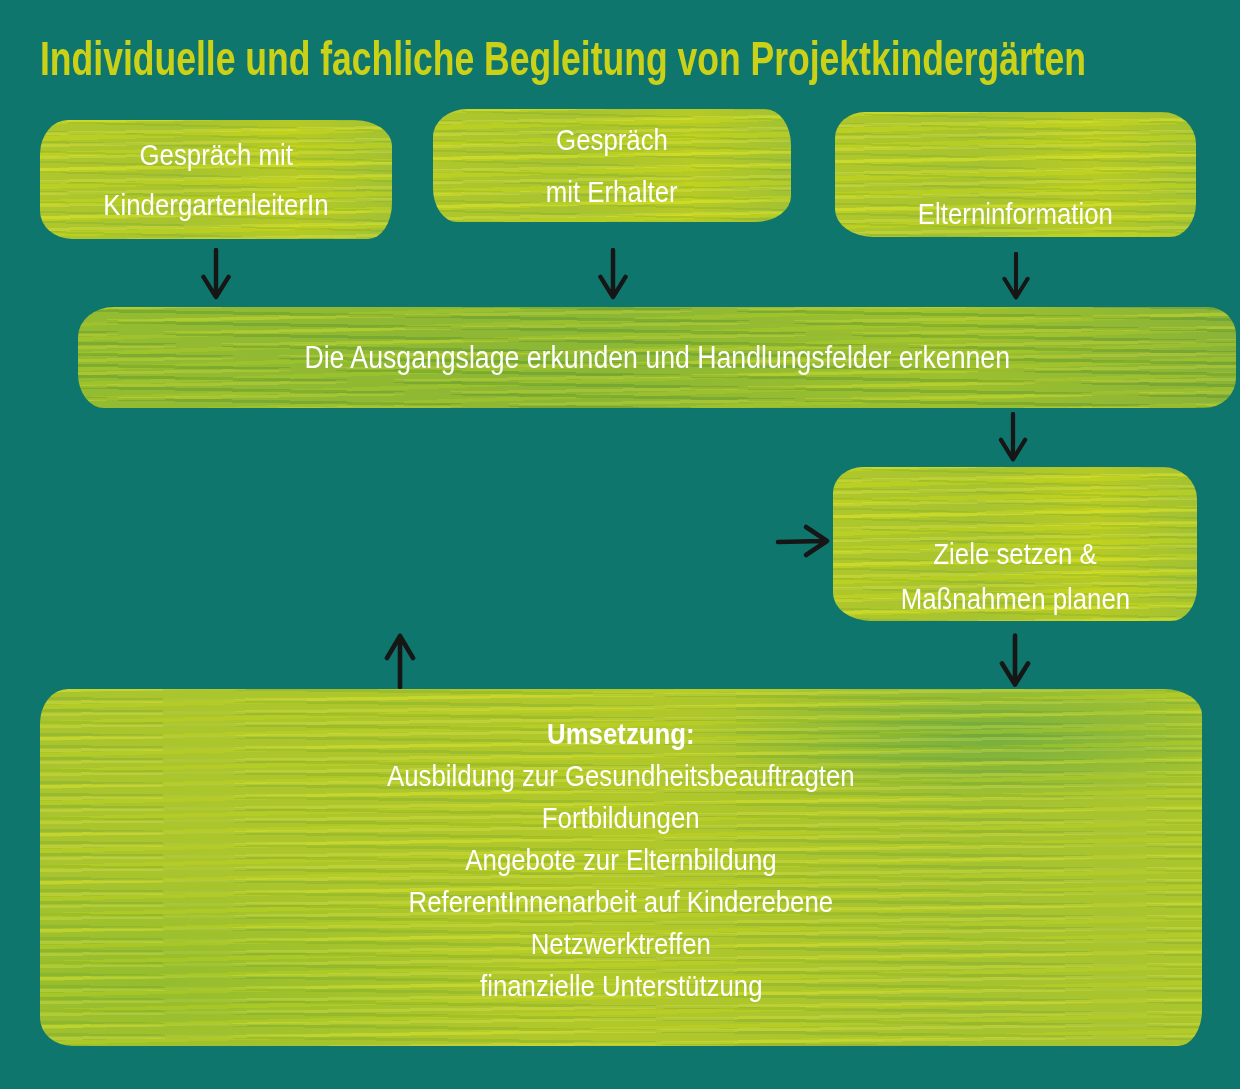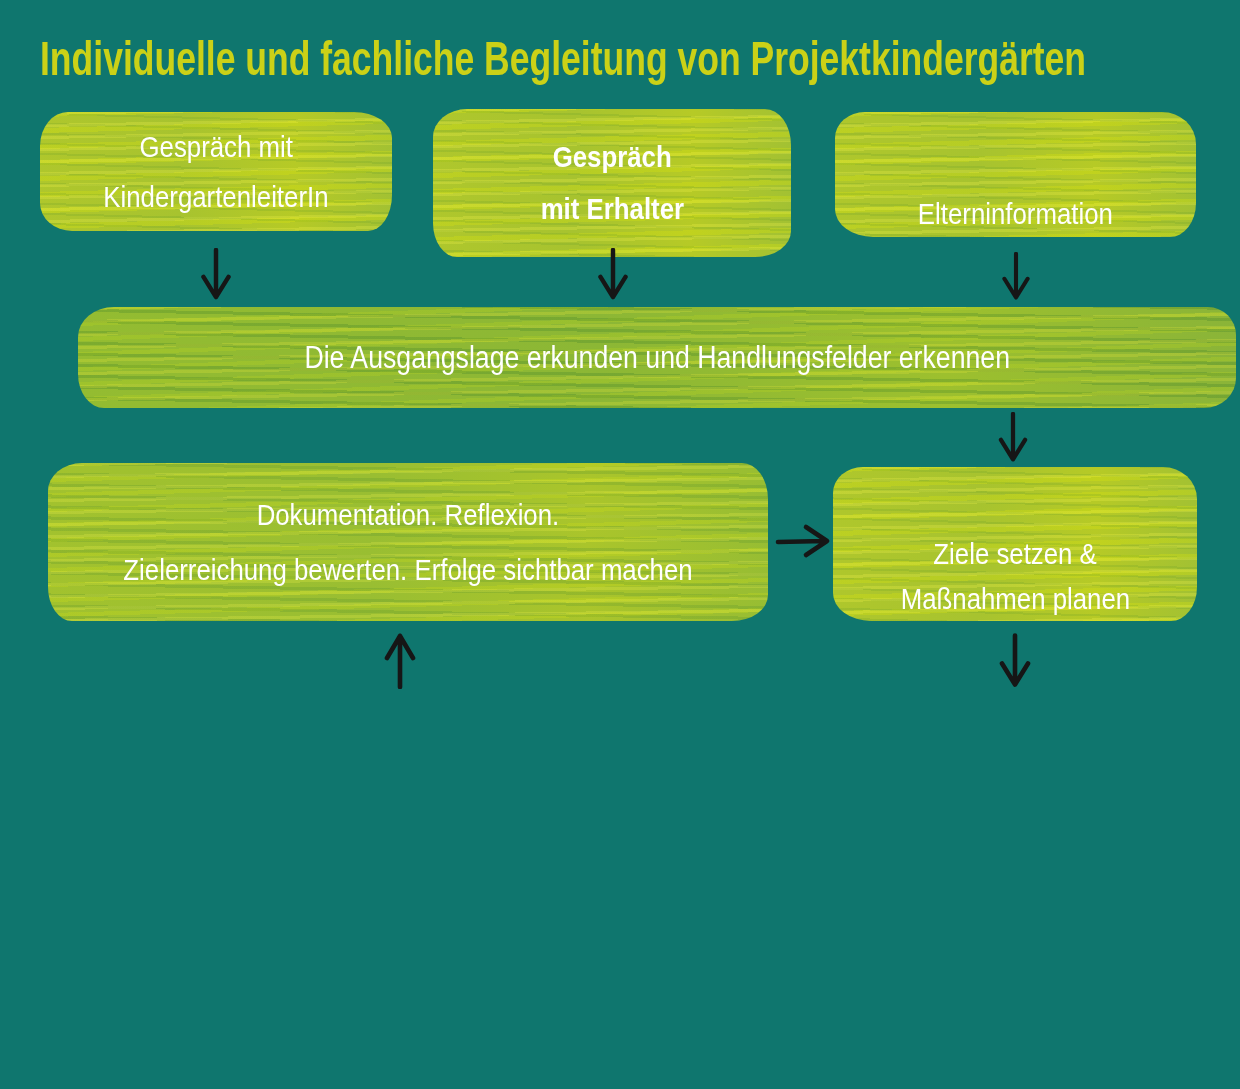--- a/index.html
+++ b/index.html
@@ -68,22 +68,22 @@
       radial-gradient(ellipse 520px 170px at 10% 82%, rgba(95,170,45,0.30), rgba(95,170,45,0) 70%),
       linear-gradient(91deg, #a9c42e, #b1c82a 50%, #a5c230 80%, #abc52d);
   }
 
   .rad-a { border-radius: 28px 38px 24px 32px / 34px 26px 36px 28px; }
   .rad-b { border-radius: 34px 26px 36px 24px / 28px 36px 26px 34px; }
   .rad-c { border-radius: 30px 34px 26px 38px / 26px 32px 34px 28px; justify-content: flex-end; }
   .rad-d { border-radius: 36px 28px 32px 26px / 30px 28px 30px 34px; }
 
   
-  #box-leiterin  { left: 40px;  top: 112px; width: 352px; height: 119px; font-size: 30px; line-height: 50px; }
-  #box-erhalter  { left: 433px; top: 109px; width: 358px; height: 148px; font-size: 30px; line-height: 52px; font-weight: bold; }
+  #box-leiterin  { left: 40px;  top: 120px; width: 352px; height: 119px; font-size: 30px; line-height: 50px; }
+  #box-erhalter  { left: 433px; top: 109px; width: 358px; height: 113px; font-size: 30px; line-height: 52px; }
   #box-eltern    { left: 835px; top: 112px; width: 361px; height: 125px; font-size: 30px; line-height: 46px; }
 
   
   #box-ausgangslage { left: 40px; top: 307px; width: 1158px; height: 101px; font-size: 31px; margin-left: 38px; }
 
   
   #box-dokumentation { left: 48px;  top: 463px; width: 720px; height: 158px; font-size: 30px; line-height: 55px; }
   #box-ziele         { left: 833px; top: 467px; width: 364px; height: 154px; font-size: 30px; line-height: 45px; }
 
   
@@ -150,24 +150,20 @@
   <div class="box paint-green rad-d" id="box-ausgangslage">
     <div class="ln">Die Ausgangslage erkunden und Handlungsfelder erkennen</div>
   </div>
 
   <div class="arrow" id="arrow-down-4">
     <svg viewBox="0 0 34 56">
         <path d="M17 2 L17 48 M4 30 L17 51 L30 30"></path>
       </svg>
   </div>
 
-  <div class="box paint-mid rad-b" id="box-dokumentation">
-    <div class="ln">Dokumentation. Reflexion.</div>
-    <div class="ln">Zielerreichung bewerten. Erfolge sichtbar machen</div>
-  </div>
 
   <div class="arrow" id="arrow-right-1">
     <svg viewBox="0 0 58 40">
         <path d="M3 21 L49 20 M31 6 L52 20 M31 34 L52 20"></path>
       </svg>
   </div>
 
   <div class="box paint-yellow rad-c" id="box-ziele">
     <div class="ln">Ziele setzen &amp;</div>
     <div class="ln">Maßnahmen planen</div>
@@ -177,14 +173,23 @@
     <svg viewBox="0 0 34 58">
         <path d="M17 56 L17 8 M4 27 L17 5 M30 27 L17 5"></path>
       </svg>
   </div>
   <div class="arrow" id="arrow-down-5">
     <svg viewBox="0 0 34 56">
         <path d="M17 2 L17 48 M4 30 L17 51 L30 30"></path>
       </svg>
   </div>
 
+  <div class="box paint-big rad-a" id="box-umsetzung">
+    <div class="ln heading">Umsetzung:</div>
+    <div class="ln">Ausbildung zur Gesundheitsbeauftragten</div>
+    <div class="ln">Fortbildungen</div>
+    <div class="ln">Angebote zur Elternbildung</div>
+    <div class="ln">ReferentInnenarbeit auf Kinderebene</div>
+    <div class="ln">Netzwerktreffen</div>
+    <div class="ln">finanzielle Unterstützung</div>
+  </div>
 
 </div>
 
 </body></html>

